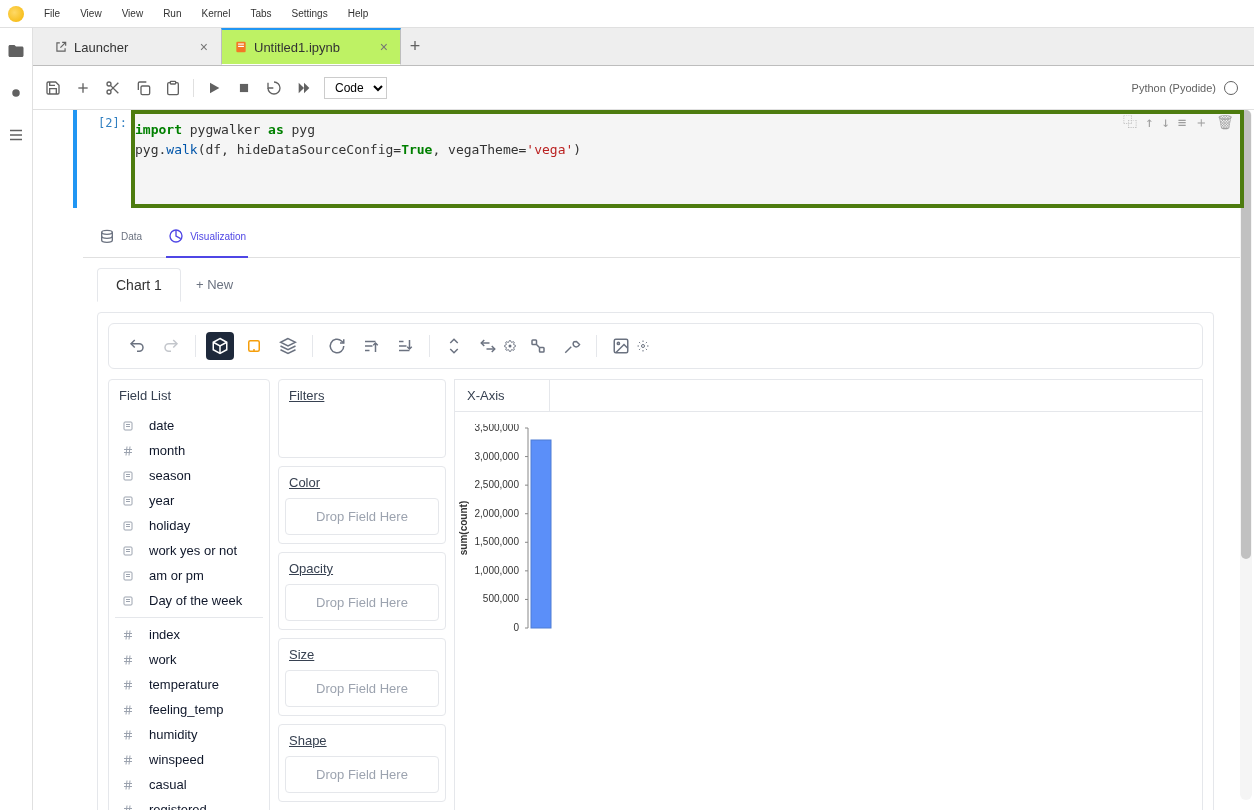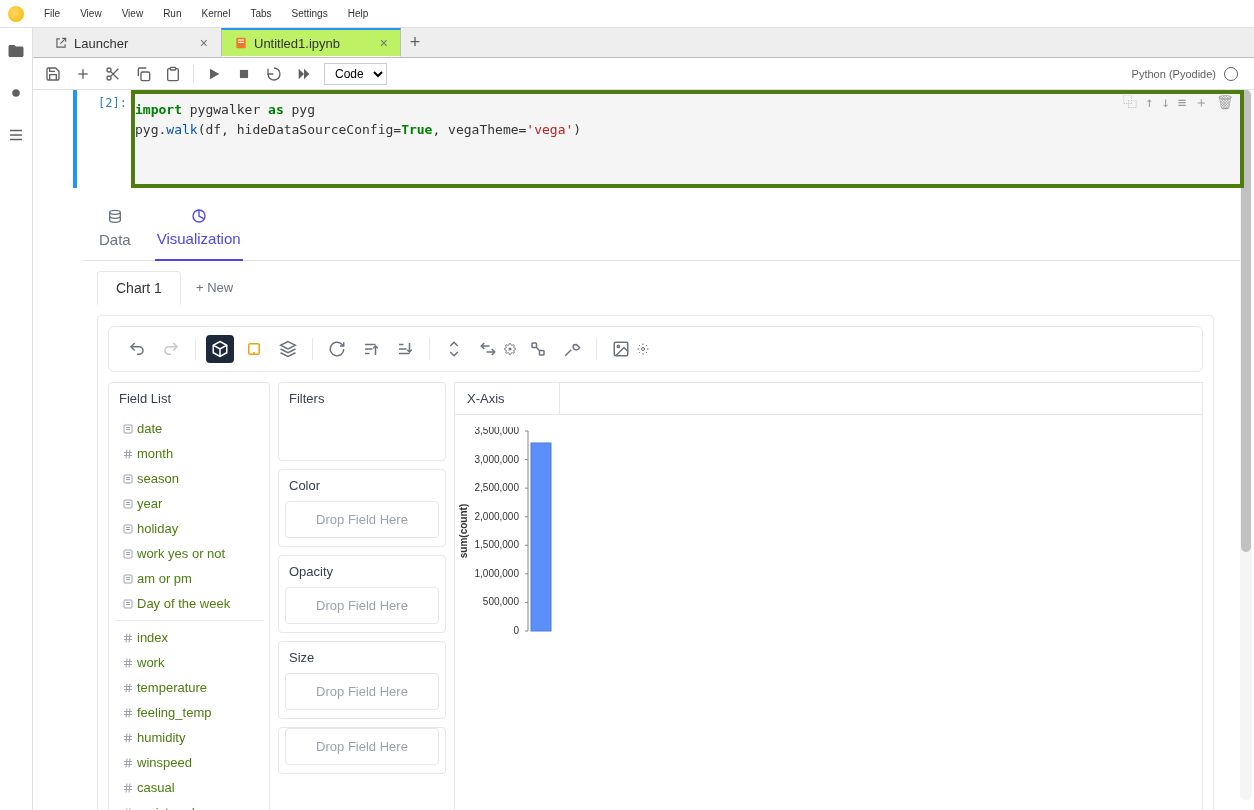--- a/index.html
+++ b/index.html
@@ -11,29 +11,29 @@
 .menubar .menu-item { padding: 4px 10px; cursor: pointer; font-size: 10px; }
 
 
 .sidebar { position: absolute; top: 28px; left: 0; bottom: 0; width: 33px; background: #fff; border-right: 1px solid #e0e0e0; display: flex; flex-direction: column; align-items: center; padding-top: 14px; gap: 24px; }
 .sidebar .side-icon { width: 18px; height: 18px; color: #616161; cursor: pointer; }
 
 
 .main { position: absolute; top: 28px; left: 33px; right: 0; bottom: 0; display: flex; flex-direction: column; }
 
 
-.tabbar { height: 30px; background: #eeeeee; display: flex; align-items: stretch; border-bottom: 1px solid #bdbdbd; padding-left: 8px; }
+.tabbar { height: 38px; background: #eeeeee; display: flex; align-items: stretch; border-bottom: 1px solid #bdbdbd; padding-left: 8px; }
 .tab { display: flex; align-items: center; padding: 0 12px; gap: 6px; background: #eeeeee; border: 1px solid transparent; border-bottom: none; font-size: 13px; position: relative; cursor: pointer; min-width: 180px; }
 .tab.active { background: #bef264; border: 1px solid #bdbdbd; border-bottom: 1px solid #fff; z-index: 2; border-top: 2px solid #2196f3; }
 .tab .tab-icon { width: 14px; height: 14px; display: inline-flex; }
 .tab .tab-close { margin-left: auto; color: #757575; font-size: 14px; }
 .tab-add { width: 28px; display: flex; align-items: center; justify-content: center; color: #616161; cursor: pointer; font-size: 18px; }
 
 
-.nb-toolbar { height: 32px; border-bottom: 1px solid #e0e0e0; display: flex; align-items: center; padding: 0 10px; gap: 10px; }
+.nb-toolbar { height: 44px; border-bottom: 1px solid #e0e0e0; display: flex; align-items: center; padding: 0 10px; gap: 10px; }
 .nb-toolbar .tbtn { width: 20px; height: 20px; display: inline-flex; align-items: center; justify-content: center; color: #616161; cursor: pointer; }
 .nb-toolbar .sep { width: 1px; height: 18px; background: #e0e0e0; }
 .nb-toolbar select { border: 1px solid #ccc; padding: 2px 6px; font-size: 12px; background: #fff; }
 .kernel-status { margin-left: auto; display: flex; align-items: center; gap: 8px; color: #616161; font-size: 11px; padding-right: 6px; }
 .kernel-status .circle { width: 14px; height: 14px; border: 1.5px solid #616161; border-radius: 50%; }
 
 
 .nb-body { flex: 1; overflow: auto; position: relative; background: #fff; }
 
 
@@ -51,21 +51,21 @@
 
 .kw { color: #008000; font-weight: bold; }
 .fn { color: #0055aa; }
 .bool { color: #008000; font-weight: bold; }
 .str { color: #ba2121; }
 .widget { border-left: 4px solid #2196f3; padding-left: 10px; margin-left: -68px; }
 .widget-inner { margin-left: 64px; }
 
 
 .pyg-tabs { display: flex; align-items: center; gap: 22px; padding: 14px 14px 0 14px; border-bottom: 1px solid #e0e0e0; }
-.pyg-tab { display: flex; align-items: center; gap: 6px; padding: 6px 2px 12px 2px; color: #6b7280; cursor: pointer; font-size: 15px; flex-direction: column; }
+.pyg-tab { display: flex; align-items: center; gap: 6px; padding: 6px 2px 12px 2px; color: #6b7280; cursor: pointer; font-size: 10px; }
 .pyg-tab.active { color: #4f46e5; border-bottom: 2px solid #4f46e5; margin-bottom: -1px; }
 .pyg-tab .tab-ico { width: 16px; height: 16px; }
 
 
 .chart-tabs { display: flex; padding: 10px 14px 0 14px; gap: 0; }
 .chart-tab { padding: 8px 18px; font-size: 14px; border: 1px solid #e5e7eb; background: #fff; border-bottom: 1px solid #fff; border-top-left-radius: 4px; border-top-right-radius: 4px; cursor: pointer; }
 .chart-tab-new { padding: 8px 14px; color: #6b7280; cursor: pointer; border: 1px solid transparent; }
 
 
 .viz-box { margin: 10px 30px 20px 14px; border: 1px solid #e5e7eb; border-radius: 4px; background: #fff; }
@@ -77,34 +77,34 @@
 .viz-toolbar .vsep { width: 1px; height: 22px; background: #e5e7eb; margin: 0 4px; }
 .viz-toolbar .vcog { display: inline-flex; align-items: center; gap: -2px; }
 
 
 .viz-content { display: flex; padding: 0 10px 14px 10px; gap: 8px; align-items: flex-start; }
 .panel { border: 1px solid #e5e7eb; border-radius: 4px; background: #fff; font-size: 13px; }
 .panel-title { padding: 8px 10px; font-weight: 400; color: #374151; }
 .panel-body { padding: 2px 6px 8px 6px; }
 
 .fieldlist { width: 162px; }
-.field-item { display: flex; align-items: center; gap: 2px; padding: 5px 6px; color: #4d7c0f; cursor: grab; }
+.field-item { display: flex; align-items: center; gap: 14px; padding: 5px 6px; color: #0f172a; cursor: grab; }
 .field-item .ficon { width: 14px; height: 14px; color: #9ca3af; display: inline-flex; align-items: center; justify-content: center; }
 .field-sep { height: 1px; background: #e5e7eb; margin: 4px 0; }
 
 .shelves { width: 168px; display: flex; flex-direction: column; gap: 8px; }
 .shelf { border: 1px solid #e5e7eb; border-radius: 4px; }
-.shelf .shelf-head { padding: 8px 10px; color: #374151; }
+.shelf .shelf-head { padding: 8px 10px; color: #374151; text-decoration: underline; }
 .shelf .shelf-drop { margin: 0 6px 8px 6px; border: 1px solid #e5e7eb; border-radius: 4px; padding: 10px 6px; text-align: center; color: #9ca3af; font-size: 13px; }
 .filters-box { height: 46px; }
 
 .chart-area { flex: 1; display: flex; flex-direction: column; }
 .axis-row { display: flex; border-top: 1px solid #e5e7eb; border-bottom: 1px solid #e5e7eb; }
 .axis-row:first-child { border-top: 1px solid #e5e7eb; }
-.axis-label { width: 106px; padding: 8px 12px; color: #374151; border-right: 1px solid #e5e7eb; border-left: 1px solid #e5e7eb; }
+.axis-label { width: 96px; padding: 8px 12px; color: #374151; border-right: 1px solid #e5e7eb; border-left: 1px solid #e5e7eb; }
 .axis-drop { flex: 1; padding: 4px 8px; display: flex; align-items: center; border-right: 1px solid #e5e7eb; }
 .pill { border: 1px solid #cbd5e1; border-radius: 14px; padding: 3px 12px; font-size: 13px; display: inline-flex; align-items: center; gap: 20px; background: #fff; }
 .pill .agg { color: #9ca3af; font-size: 12px; display: inline-flex; align-items: center; gap: 3px; }
 
 .chart-canvas { border: 1px solid #e5e7eb; border-top: none; flex: 1; min-height: 420px; position: relative; }
 .chart-svg { position: absolute; left: 0; top: 12px; }
 
 svg { display: block; }
 </style>
 </head>
@@ -602,20 +602,21 @@
                 </div>
                 <div class="shelf">
                   <div class="shelf-head">Opacity</div>
                   <div class="shelf-drop">Drop Field Here</div>
                 </div>
                 <div class="shelf">
                   <div class="shelf-head">Size</div>
                   <div class="shelf-drop">Drop Field Here</div>
                 </div>
                 <div class="shelf">
+                  <div class="shelf-head">Shape</div>
                   <div class="shelf-drop">Drop Field Here</div>
                 </div>
               </div>
 
               <div class="chart-area">
                 <div class="axis-row">
                   <div class="axis-label">X-Axis</div>
                   <div class="axis-drop"></div>
                 </div>
                 <div class="chart-canvas">

